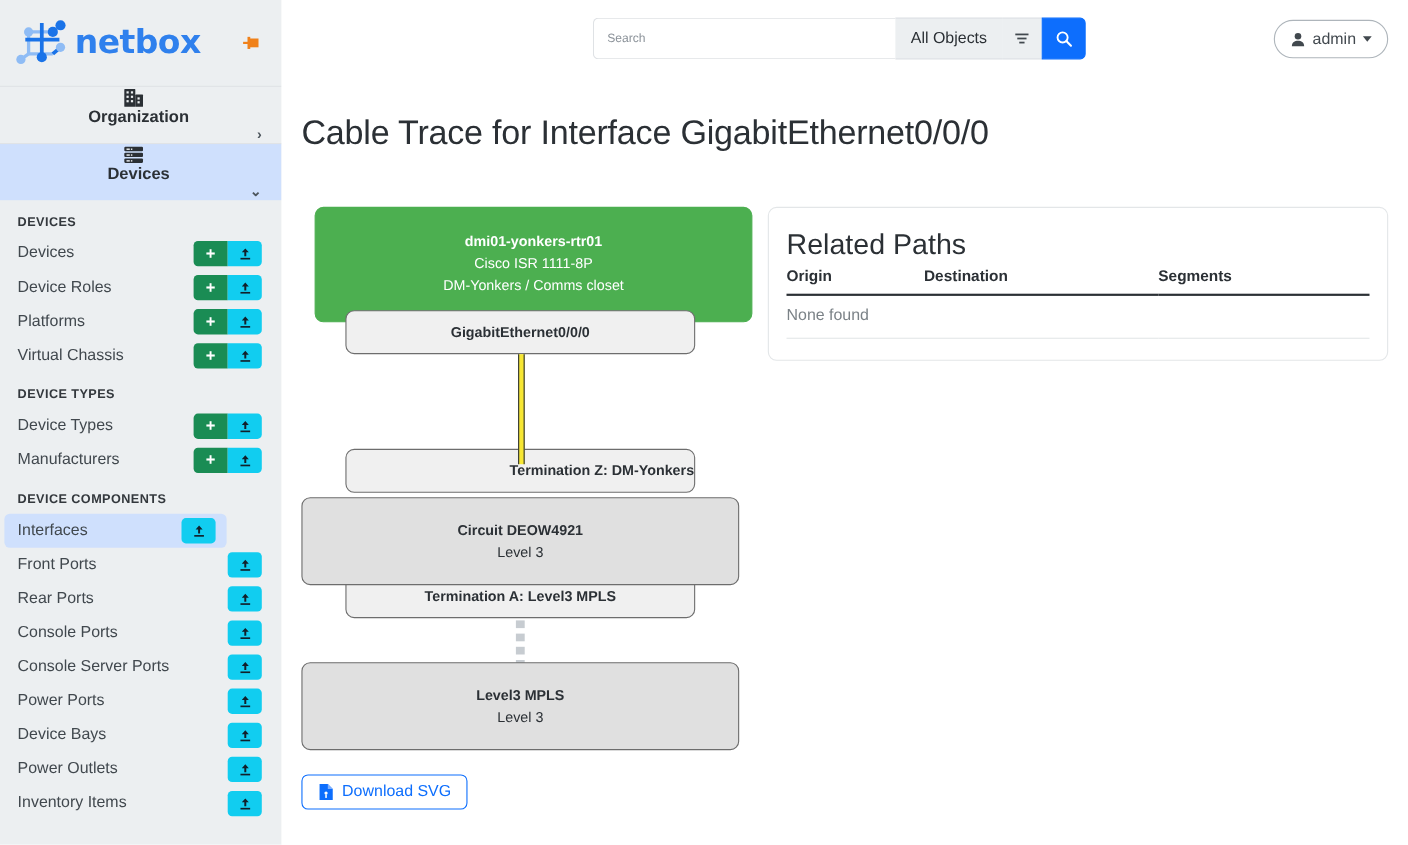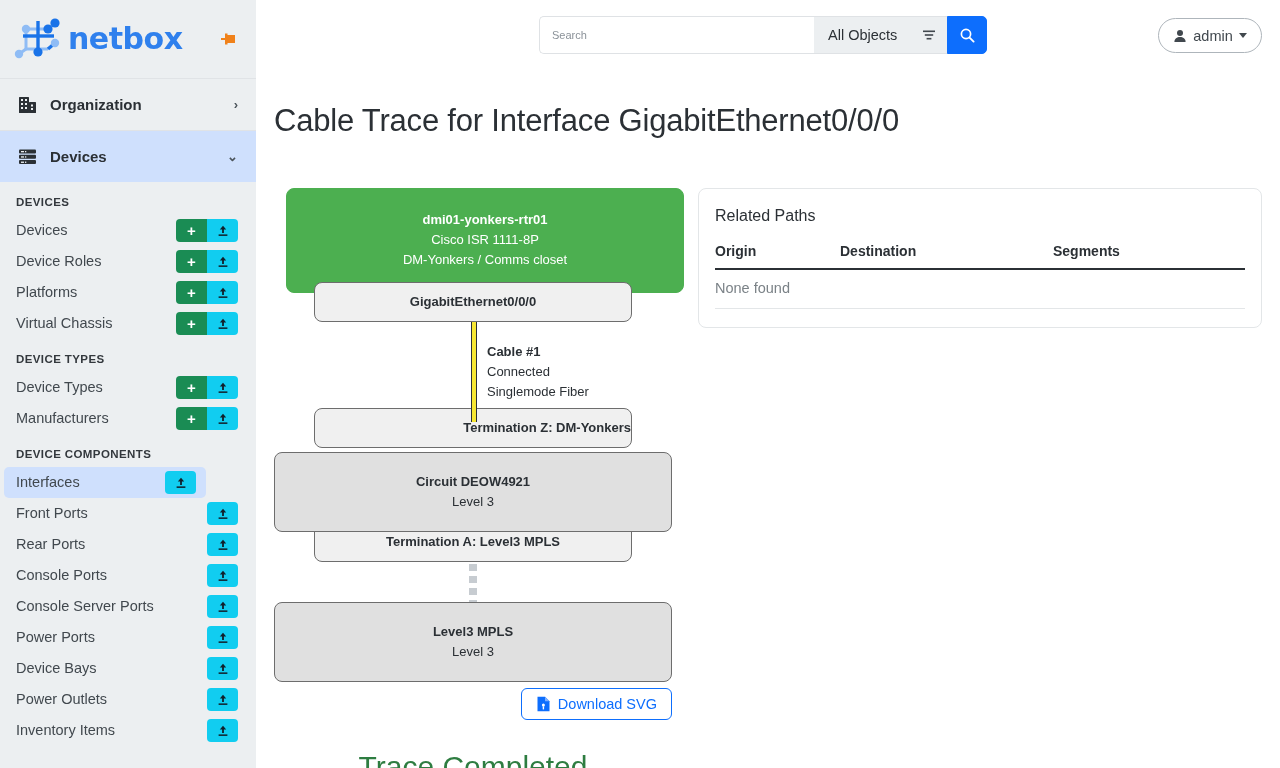--- a/index.html
+++ b/index.html
@@ -39,20 +39,21 @@
     display: flex; align-items: center; justify-content: center;
     cursor: pointer;
   }
 
   .nav-group-head {
     display: flex; align-items: center;
     height: 52px; padding: 0 18px 0 14px;
     font-size: 15px; font-weight: 700; color: #2b3035;
     cursor: pointer;
     border-top: 1px solid #e0e3e6;
+    flex-direction: column;
   }
   .nav-group-head.active { background: #cfe0fd; }
   .nav-group-head .nav-ico {
     width: 26px; min-width: 26px; margin-right: 10px;
     display: flex; align-items: center; justify-content: center;
   }
   .nav-group-head .chev {
     margin-left: auto; color: #4c555c; font-size: 13px; line-height: 1;
   }
 
@@ -190,41 +191,41 @@
 
   .dots {
     position: absolute; left: 195px; top: 376px;
     width: 8px; height: 38px; z-index: 0;
   }
   .dots i {
     display: block; width: 8px; height: 7px;
     background: #c7ccd1; margin-bottom: 5px;
   }
 
-  .dl-row { display: flex; justify-content: flex-end; margin-top: 0; }
+  .dl-row { display: flex; justify-content: flex-start; margin-top: 16px; }
   .dl-btn {
     display: inline-flex; align-items: center; gap: 7px;
     border: 1px solid #0d6efd; border-radius: 6px;
     background: #fff; color: #0d6efd;
     font-size: 14.5px; padding: 7px 14px; cursor: pointer;
     font-family: "Liberation Sans", sans-serif;
   }
   .trace-status {
     text-align: center; font-size: 30px; color: #2e7d41;
     margin-top: 30px; font-weight: 400;
   }
 
   
   .card {
     flex: 1; max-width: 566px;
     border: 1px solid #e3e6e8; border-radius: 8px;
     background: #fff; padding: 18px 16px 22px 16px;
     height: 140px;
   }
-  .card-title { font-size: 16px; color: #2b3035; margin-bottom: 14px; font-weight: 400; }
+  .card-title { font-size: 26px; color: #2b3035; margin-bottom: 0; font-weight: 400; }
   table.paths { width: 100%; border-collapse: collapse; }
   table.paths th {
     text-align: left; font-size: 14px; font-weight: 700; color: #2b3035;
     padding: 4px 0 9px 0; border-bottom: 2px solid #2b3035;
   }
   table.paths th.c1 { width: 125px; }
   table.paths th.c2 { width: 213px; }
   table.paths td {
     font-size: 14.5px; color: #7b8287; padding: 10px 0 12px 0;
     border-bottom: 1px solid #e3e6e8;
@@ -554,25 +555,20 @@
             <div class="n-title">dmi01-yonkers-rtr01</div>
             <div class="n-sub">Cisco ISR 1111-8P</div>
             <div class="n-sub">DM-Yonkers / Comms closet</div>
           </div>
 
           <div class="node node-term node-termif">
             <div class="n-title">GigabitEthernet0/0/0</div>
           </div>
 
           <div class="cable-line"></div>
-          <div class="cable-label">
-            <div class="cl-title">Cable #1</div>
-            <div>Connected</div>
-            <div>Singlemode Fiber</div>
-          </div>
 
           <div class="node node-circuit">
             <div class="n-title">Circuit DEOW4921</div>
             <div class="n-sub">Level 3</div>
           </div>
 
           <div class="node node-term node-termz">
             <div class="n-title">Termination Z: DM-Yonkers</div>
           </div>
 

